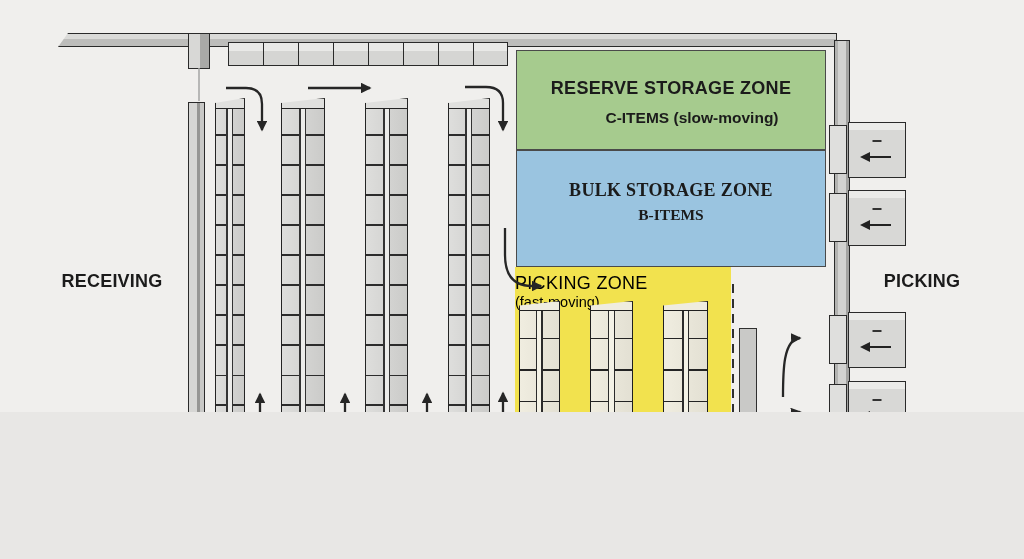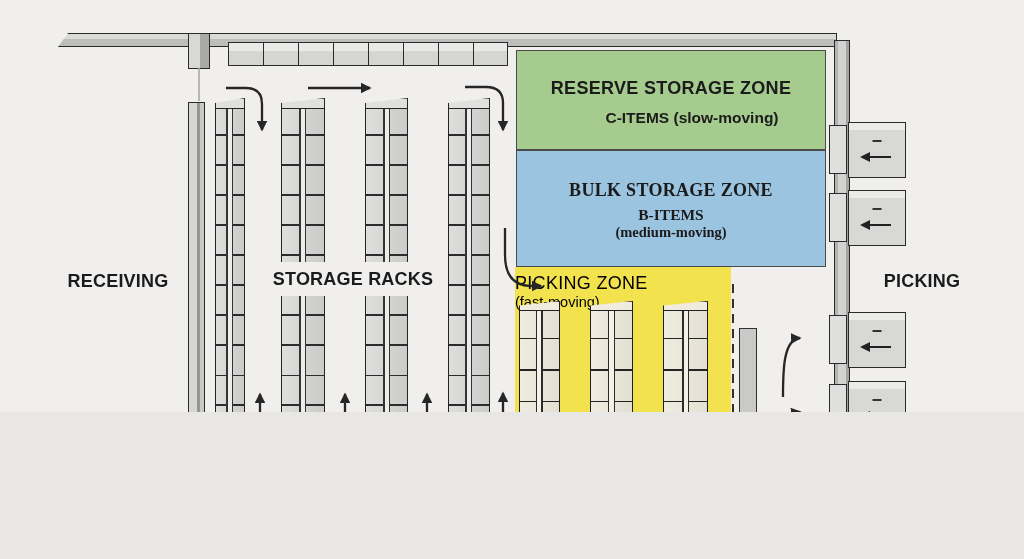--- a/index.html
+++ b/index.html
@@ -79,21 +79,20 @@
 
 <div id="stage">
 
   <div class="abs zone z1" id="zone-reserve" style="left: 516px; top: 50px; width: 310px; height: 100px; background: rgb(166, 203, 142);">
     <div class="zt zt-title" style="top:27px;">RESERVE STORAGE ZONE</div>
     <div class="zt zt-sub" style="top:58px;padding-left:42px;">C-ITEMS (slow-moving)</div>
   </div>
   <div class="abs zone z1" id="zone-bulk" style="left: 516px; top: 150px; width: 310px; height: 117px; background: rgb(154, 196, 224); font-family: Liberation Serif, serif;">
     <div class="zt zt-title" style="top:29px;">BULK STORAGE ZONE</div>
     <div class="zt zt-sub" style="top:55px;">B-ITEMS</div>
-    <div class="zt zt-sub2" style="top:73px;">(medium-moving)</div>
   </div>
   <div class="abs z1" id="zone-picking" style="left: 515px; top: 267px; width: 216px; height: 200px; background: rgb(242, 226, 78);">
     <div class="zt zt-title" style="top:53px;z-index:6;margin-top:6px;">PICKING ZONE</div>
     <div class="zt zt-sub2" style="top:96px;z-index:6;">(fast-moving)</div>
   </div>
 
   <div class="abs wall wall-top z2"></div>
   <div class="abs wall-right wall z2"></div>
   <div class="abs wall wall-bottom z2"></div>
   <div class="abs pillar z2" style="left:188px;top:33px;width:22px;height:36px;"></div>
@@ -126,27 +125,24 @@
         <div class="dash"></div>
         <div class="arr"></div>
       </div>
       <div class="abs door-inset z3" style="left: 829px; top: 384px; width: 18px; height: 49px;"></div>
       <div class="abs truck z3" style="left: 848px; top: 381px; width: 58px; height: 56px;">
         <div class="dash"></div>
         <div class="arr"></div>
       </div>
     </div>
 
-  <div class="abs gap-overlay">
-    <span class="lbl" style="position:static">STORAGE RACKS</span>
-  </div>
 
   <div class="abs bench"></div>
 
-  <div class="lbl" style="left:38px;top:271px;width:160px;">RECEIVING</div>
+  <div class="lbl" style="left:32px;top:271px;width:160px;">RECEIVING</div>
   <div class="lbl" style="left:852px;top:271px;width:140px;">PICKING</div>
 
   <svg class="flow" width="1024" height="559" viewBox="0 0 1024 559">
     <defs>
       <marker id="ah" viewBox="0 0 10 10" refX="8.5" refY="5" markerWidth="4.6" markerHeight="4.6" orient="auto">
         <path d="M0 0 L10 5 L0 10 Z" fill="#262626"></path>
       </marker>
     </defs>
     <g stroke="#262626" stroke-width="2.3" fill="none">
       <path d="M226 88 H246 Q262 88 262 104 V130" marker-end="url(#ah)"></path>

